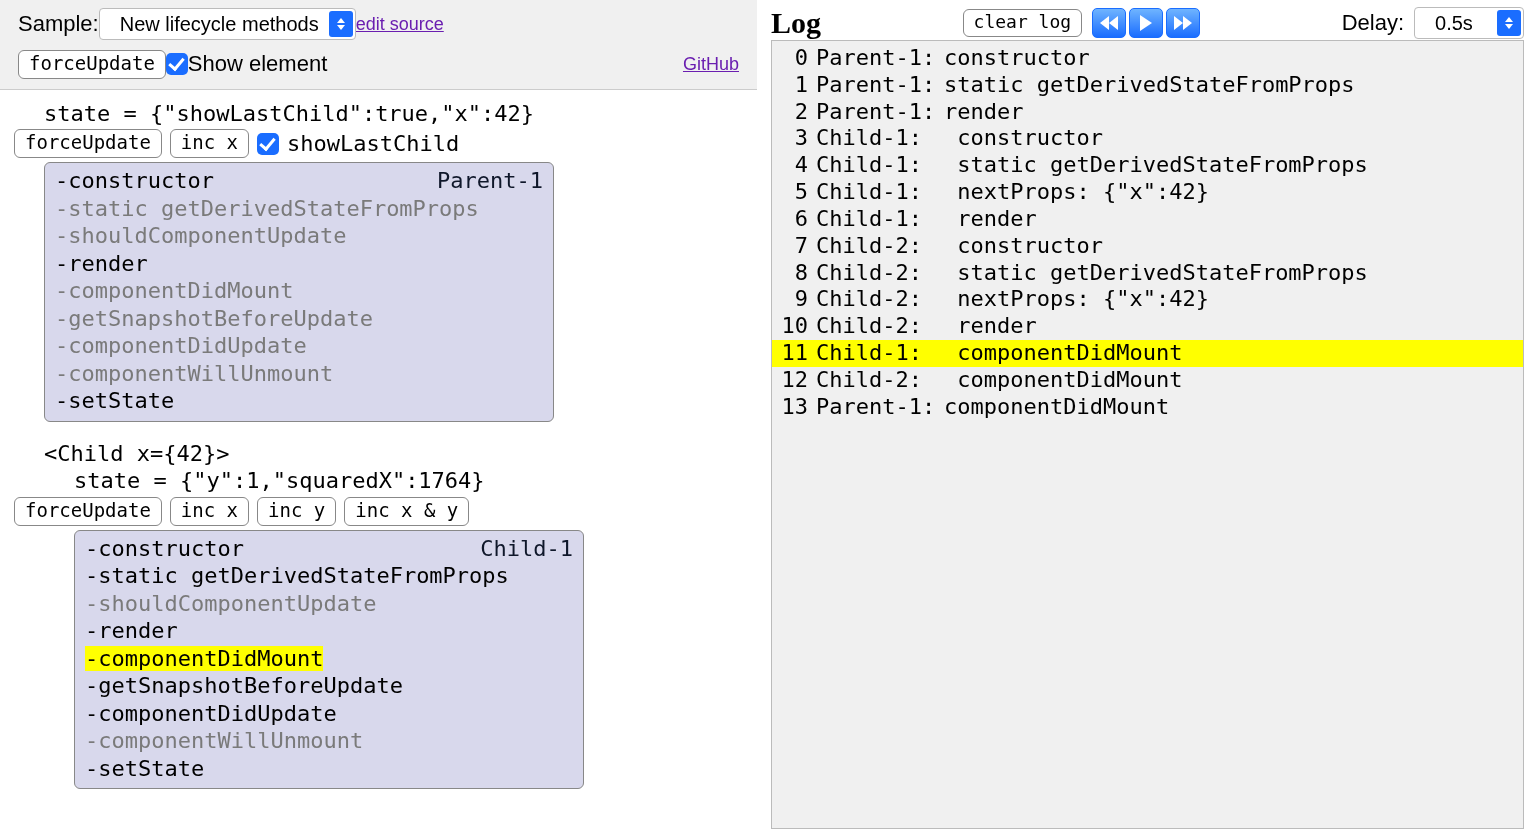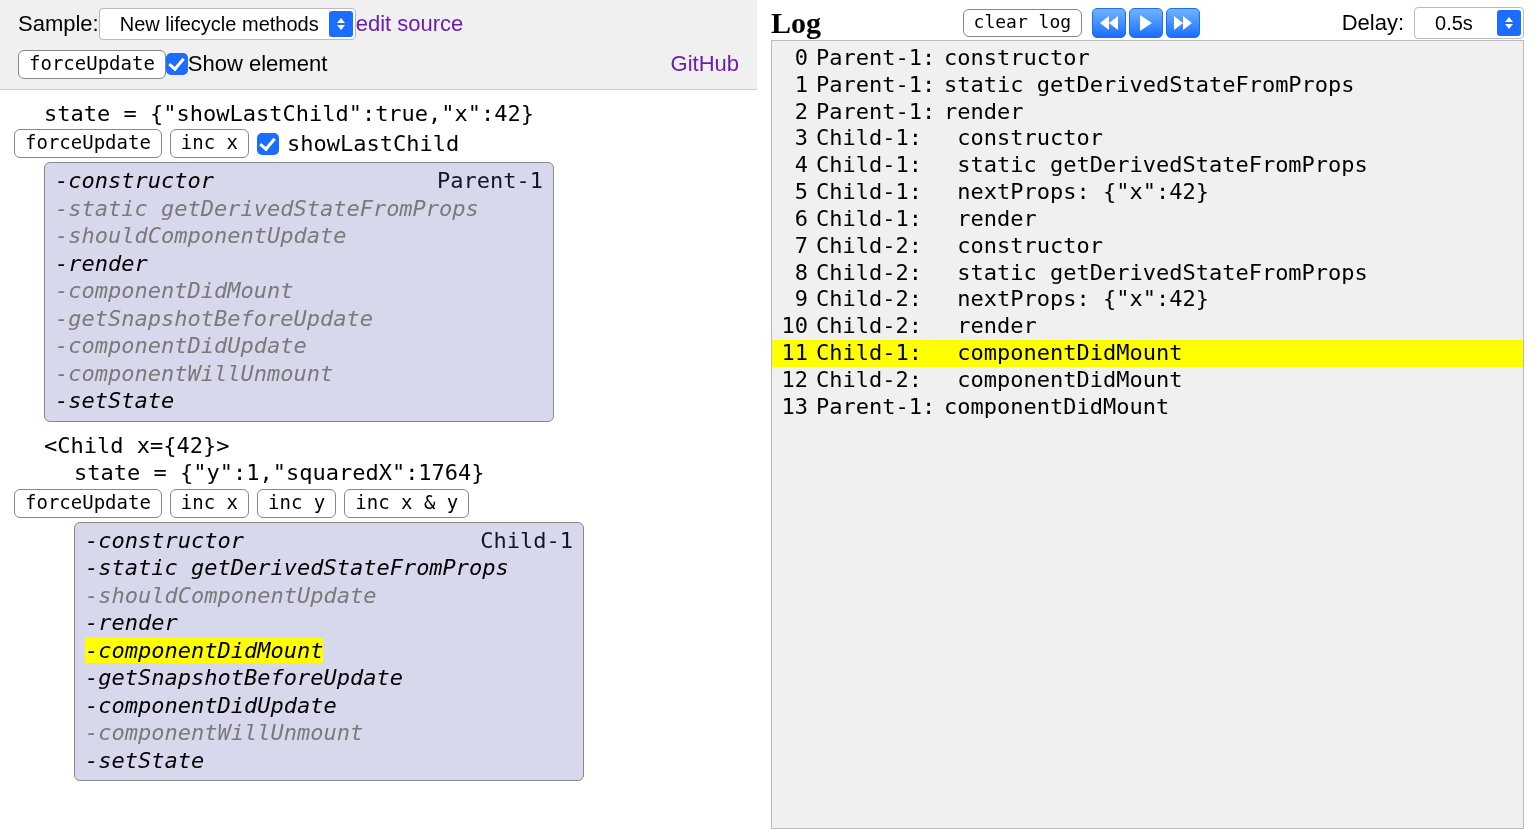--- a/index.html
+++ b/index.html
@@ -47,21 +47,21 @@
     justify-content: center;
   }
   .select-caret::before, .select-caret::after {
     content: "";
     width: 0; height: 0;
     border-left: 4px solid transparent;
     border-right: 4px solid transparent;
   }
   .select-caret::before { border-bottom: 5px solid #fff; margin-bottom: 2px; }
   .select-caret::after  { border-top: 5px solid #fff; }
-  .link { color: #6a1eb0; font-size: 22px; cursor: pointer; }
+  .link { color: #6a1eb0; text-decoration: underline; font-size: 18px; cursor: pointer; }
   .btn {
     font-family: ui-monospace, Menlo, Consolas, monospace;
     font-size: 19px;
     background: #fff;
     border: 1px solid #888;
     border-radius: 6px;
     padding: 2px 10px 4px 10px;
     line-height: 1.1;
     cursor: pointer;
   }
@@ -102,21 +102,21 @@
     display: inline-block;
     min-width: 510px;
     margin-top: 2px;
   }
   .box-tag {
     position: absolute;
     top: 4px; right: 10px;
     color: #0f172a;
     font-size: 22px;
   }
-  .lc-line { white-space: pre; font-style: italic; }
+  .lc-line { white-space: pre; }
   .lc-dim  { color: #7a7a7a; }
   .lc-on   { color: #000; }
   .lc-hl   { color: #000; background: #ffff00; }
   
   .log-header { display: flex; align-items: center; gap: 10px; }
   .log-title { font-family: Georgia, "Times New Roman", serif; font-weight: bold; font-size: 30px; }
   .nav-btn {
     width: 34px; height: 30px;
     background: linear-gradient(#6fb4ff, #1a6dff);
     border: 1px solid #1a6dff;
@@ -193,21 +193,21 @@
             <div class="lc-line"><span class="lc-on">-render</span></div>
             <div class="lc-line"><span class="lc-dim">-componentDidMount</span></div>
             <div class="lc-line"><span class="lc-dim">-getSnapshotBeforeUpdate</span></div>
             <div class="lc-line"><span class="lc-dim">-componentDidUpdate</span></div>
             <div class="lc-line"><span class="lc-dim">-componentWillUnmount</span></div>
             <div class="lc-line"><span class="lc-on">-setState</span></div>
           </div>
       </div>
     </div>
 
-    <div class="indent-1" style="margin-top:10px">&lt;Child x={42}&gt;</div>
+    <div class="indent-1" style="margin-top:18px">&lt;Child x={42}&gt;</div>
     <div class="indent-2">state = {"y":1,"squaredX":1764}</div>
     <div class="row indent-2">
       <span class="btn">forceUpdate</span>
       <span class="btn">inc x</span>
       <span class="btn">inc y</span>
       <span class="btn">inc x &amp; y</span>
     </div>
     <div class="indent-2">
       <div class="lifecycle-box">
         <span class="box-tag">Child-1</span>

